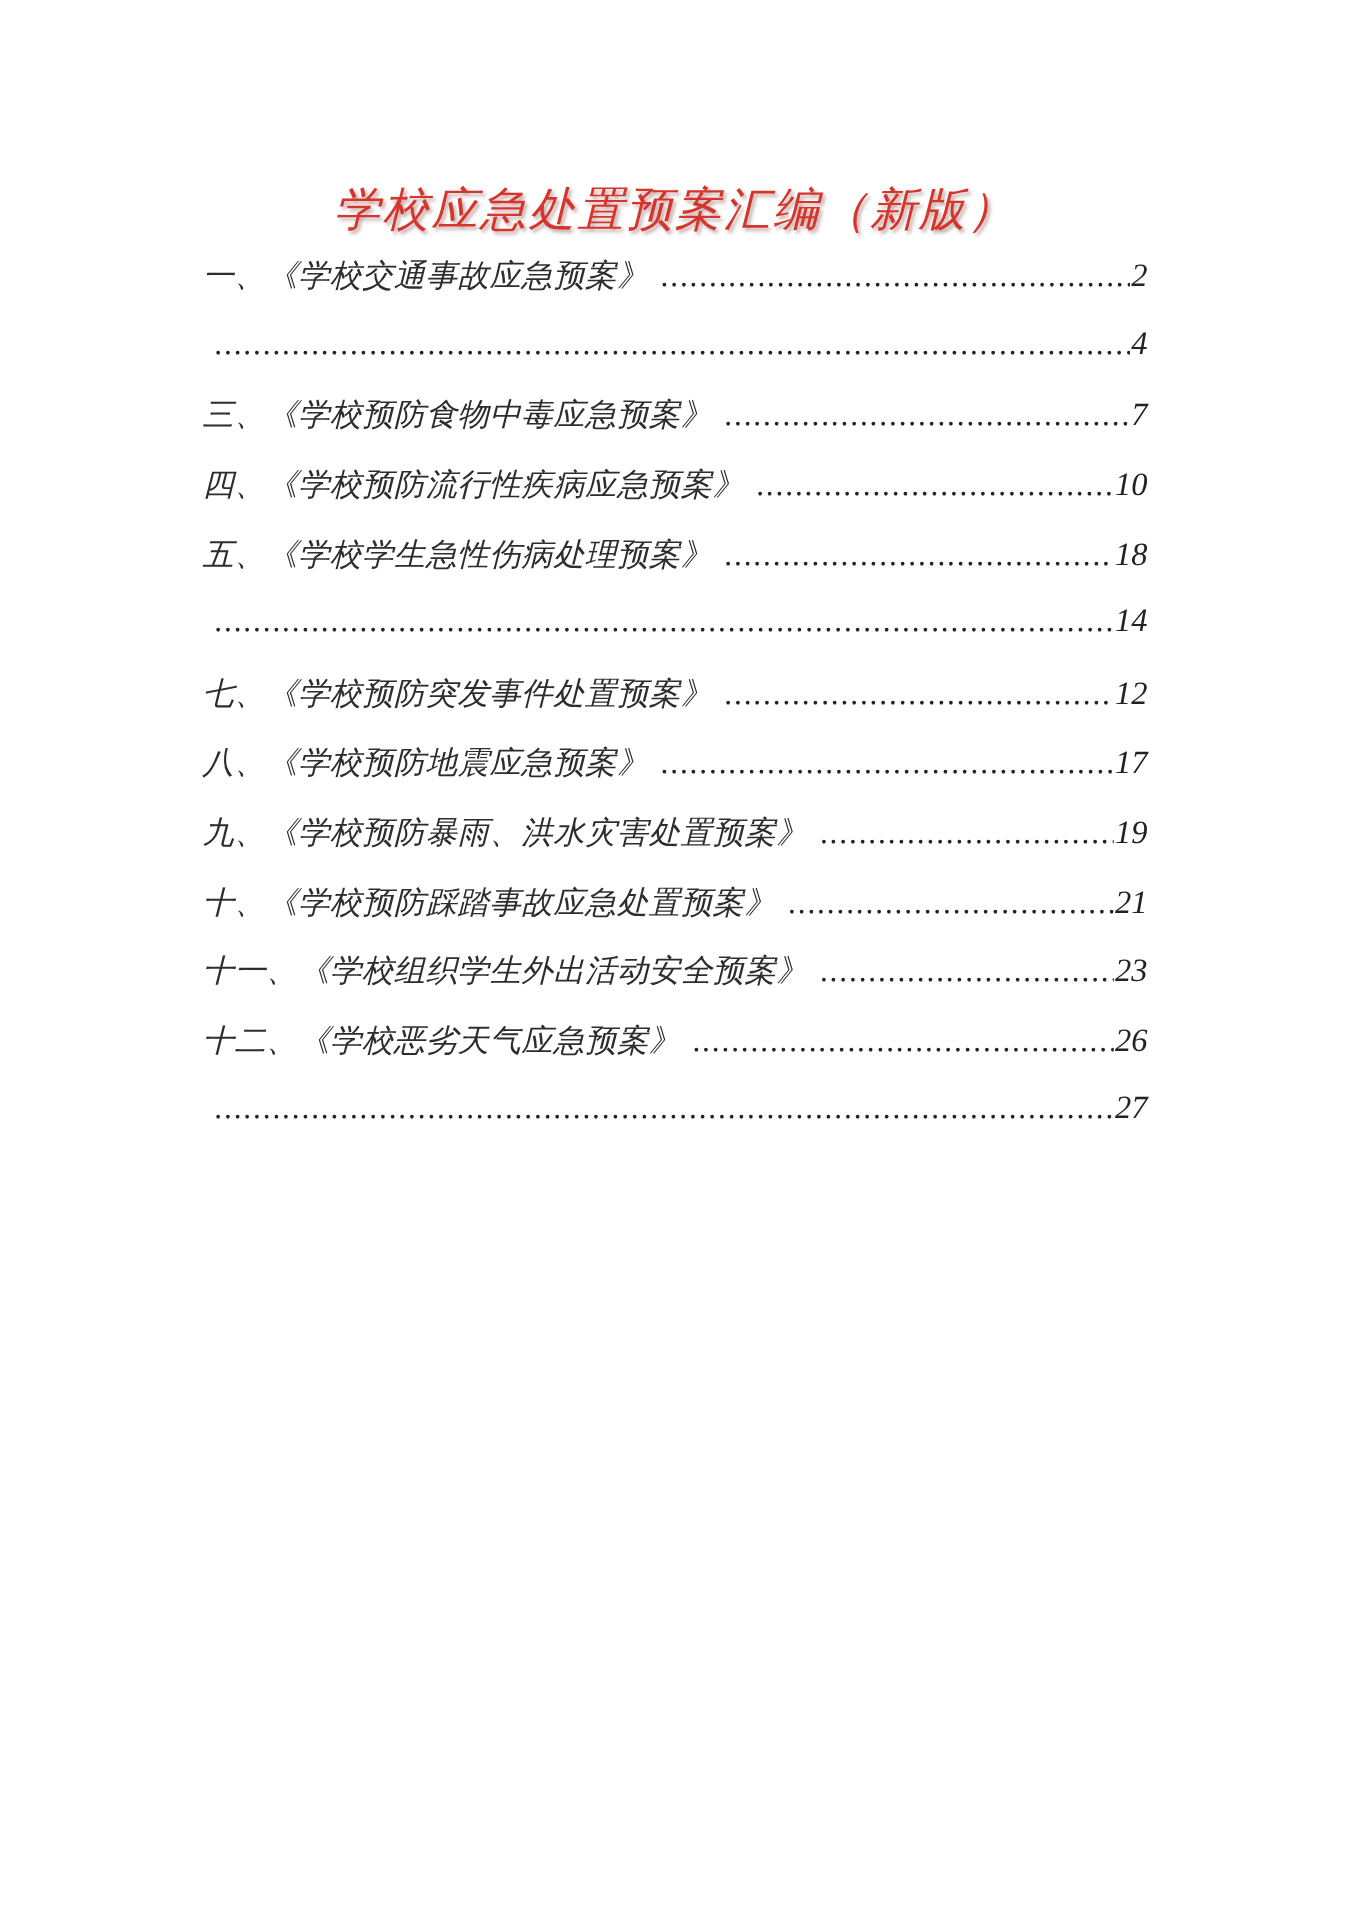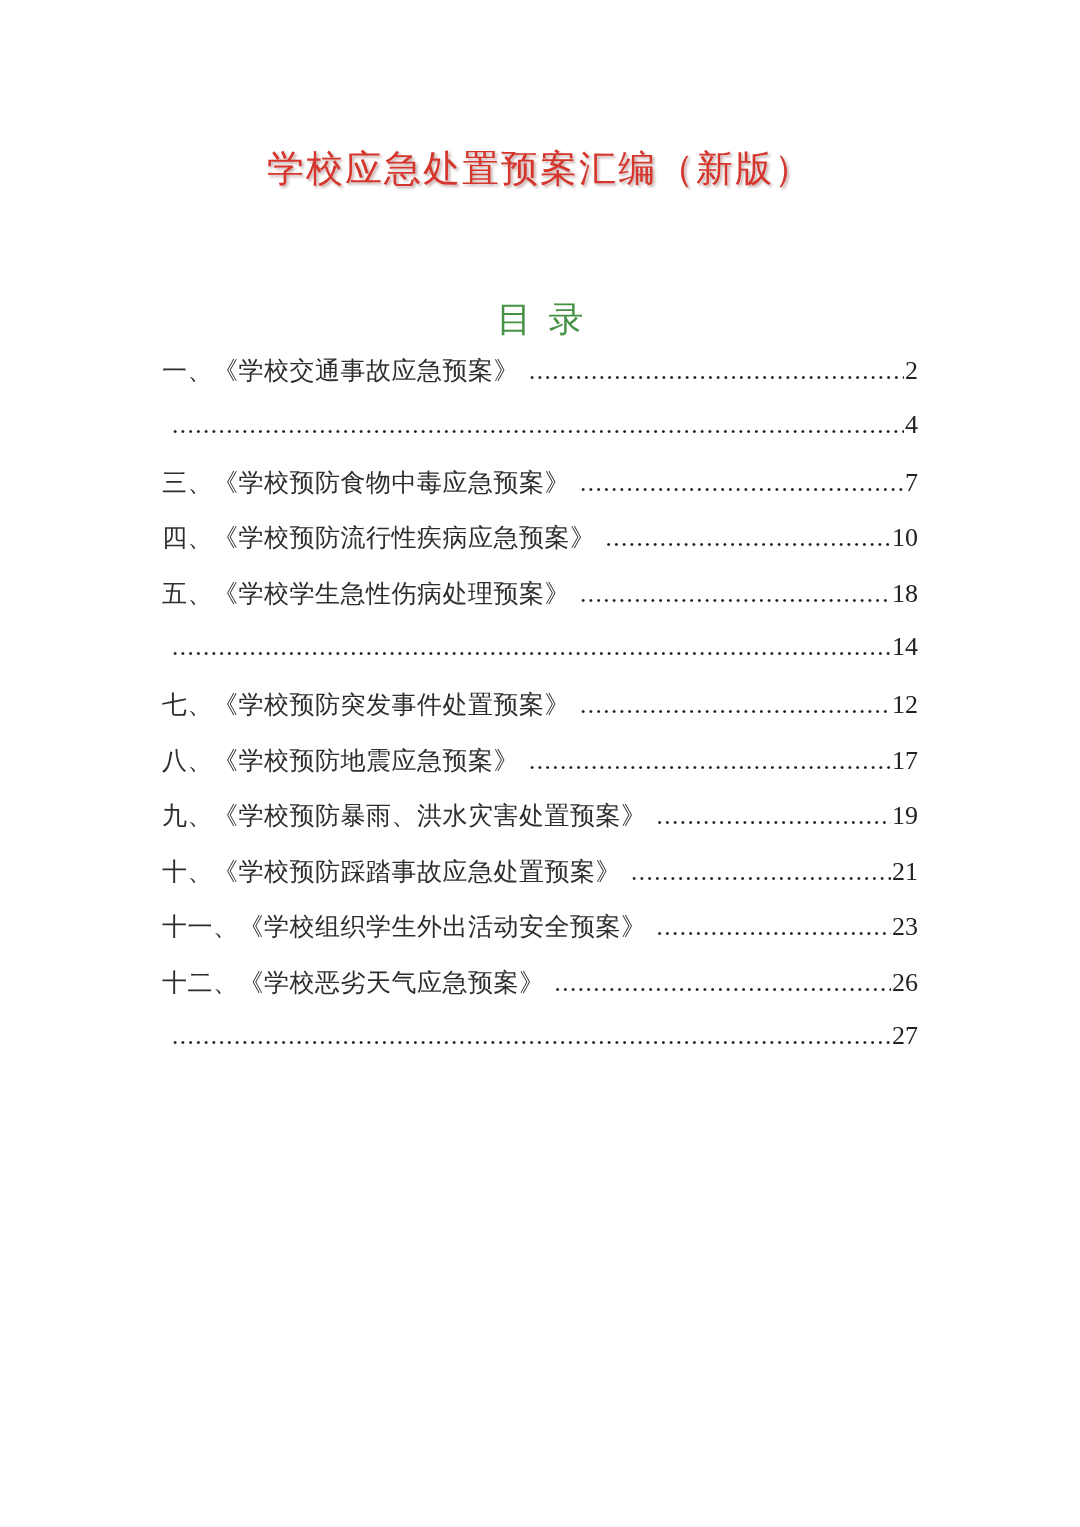--- a/index.html
+++ b/index.html
@@ -8,20 +8,21 @@
     background: #ffffff;
   }
   .page {
     position: relative;
     width: 1080px;
     height: 1527px;
     margin: 0 auto;
     background: var(--page_background, #ffffff);
     overflow: hidden;
     font-family: "Liberation Serif", "DejaVu Serif", serif;
+    font-style: italic;
   }
   .doc-title {
     margin: 0;
     padding-top: 146px;
     text-align: center;
     font-size: 37px;
     font-weight: 500;
     letter-spacing: 2px;
     line-height: 1.25;
     color: var(--title_red, #d6352c);
@@ -70,21 +71,20 @@
     color: #222222;
   }
 </style>
 </head>
 <body>
 
 <div class="page">
 
   <h1 class="doc-title">学校应急处置预案汇编（新版）</h1>
 
-  <h2 class="toc-heading">目 录</h2>
 
   <ul class="toc-list">
 
     <li class="toc-row">
       <span class="label">一、《学校交通事故应急预案》</span>
       <span class="leader">................................................................................................................................................................</span>
       <span class="pnum">2</span>
     </li>
 
     <li class="toc-row">

